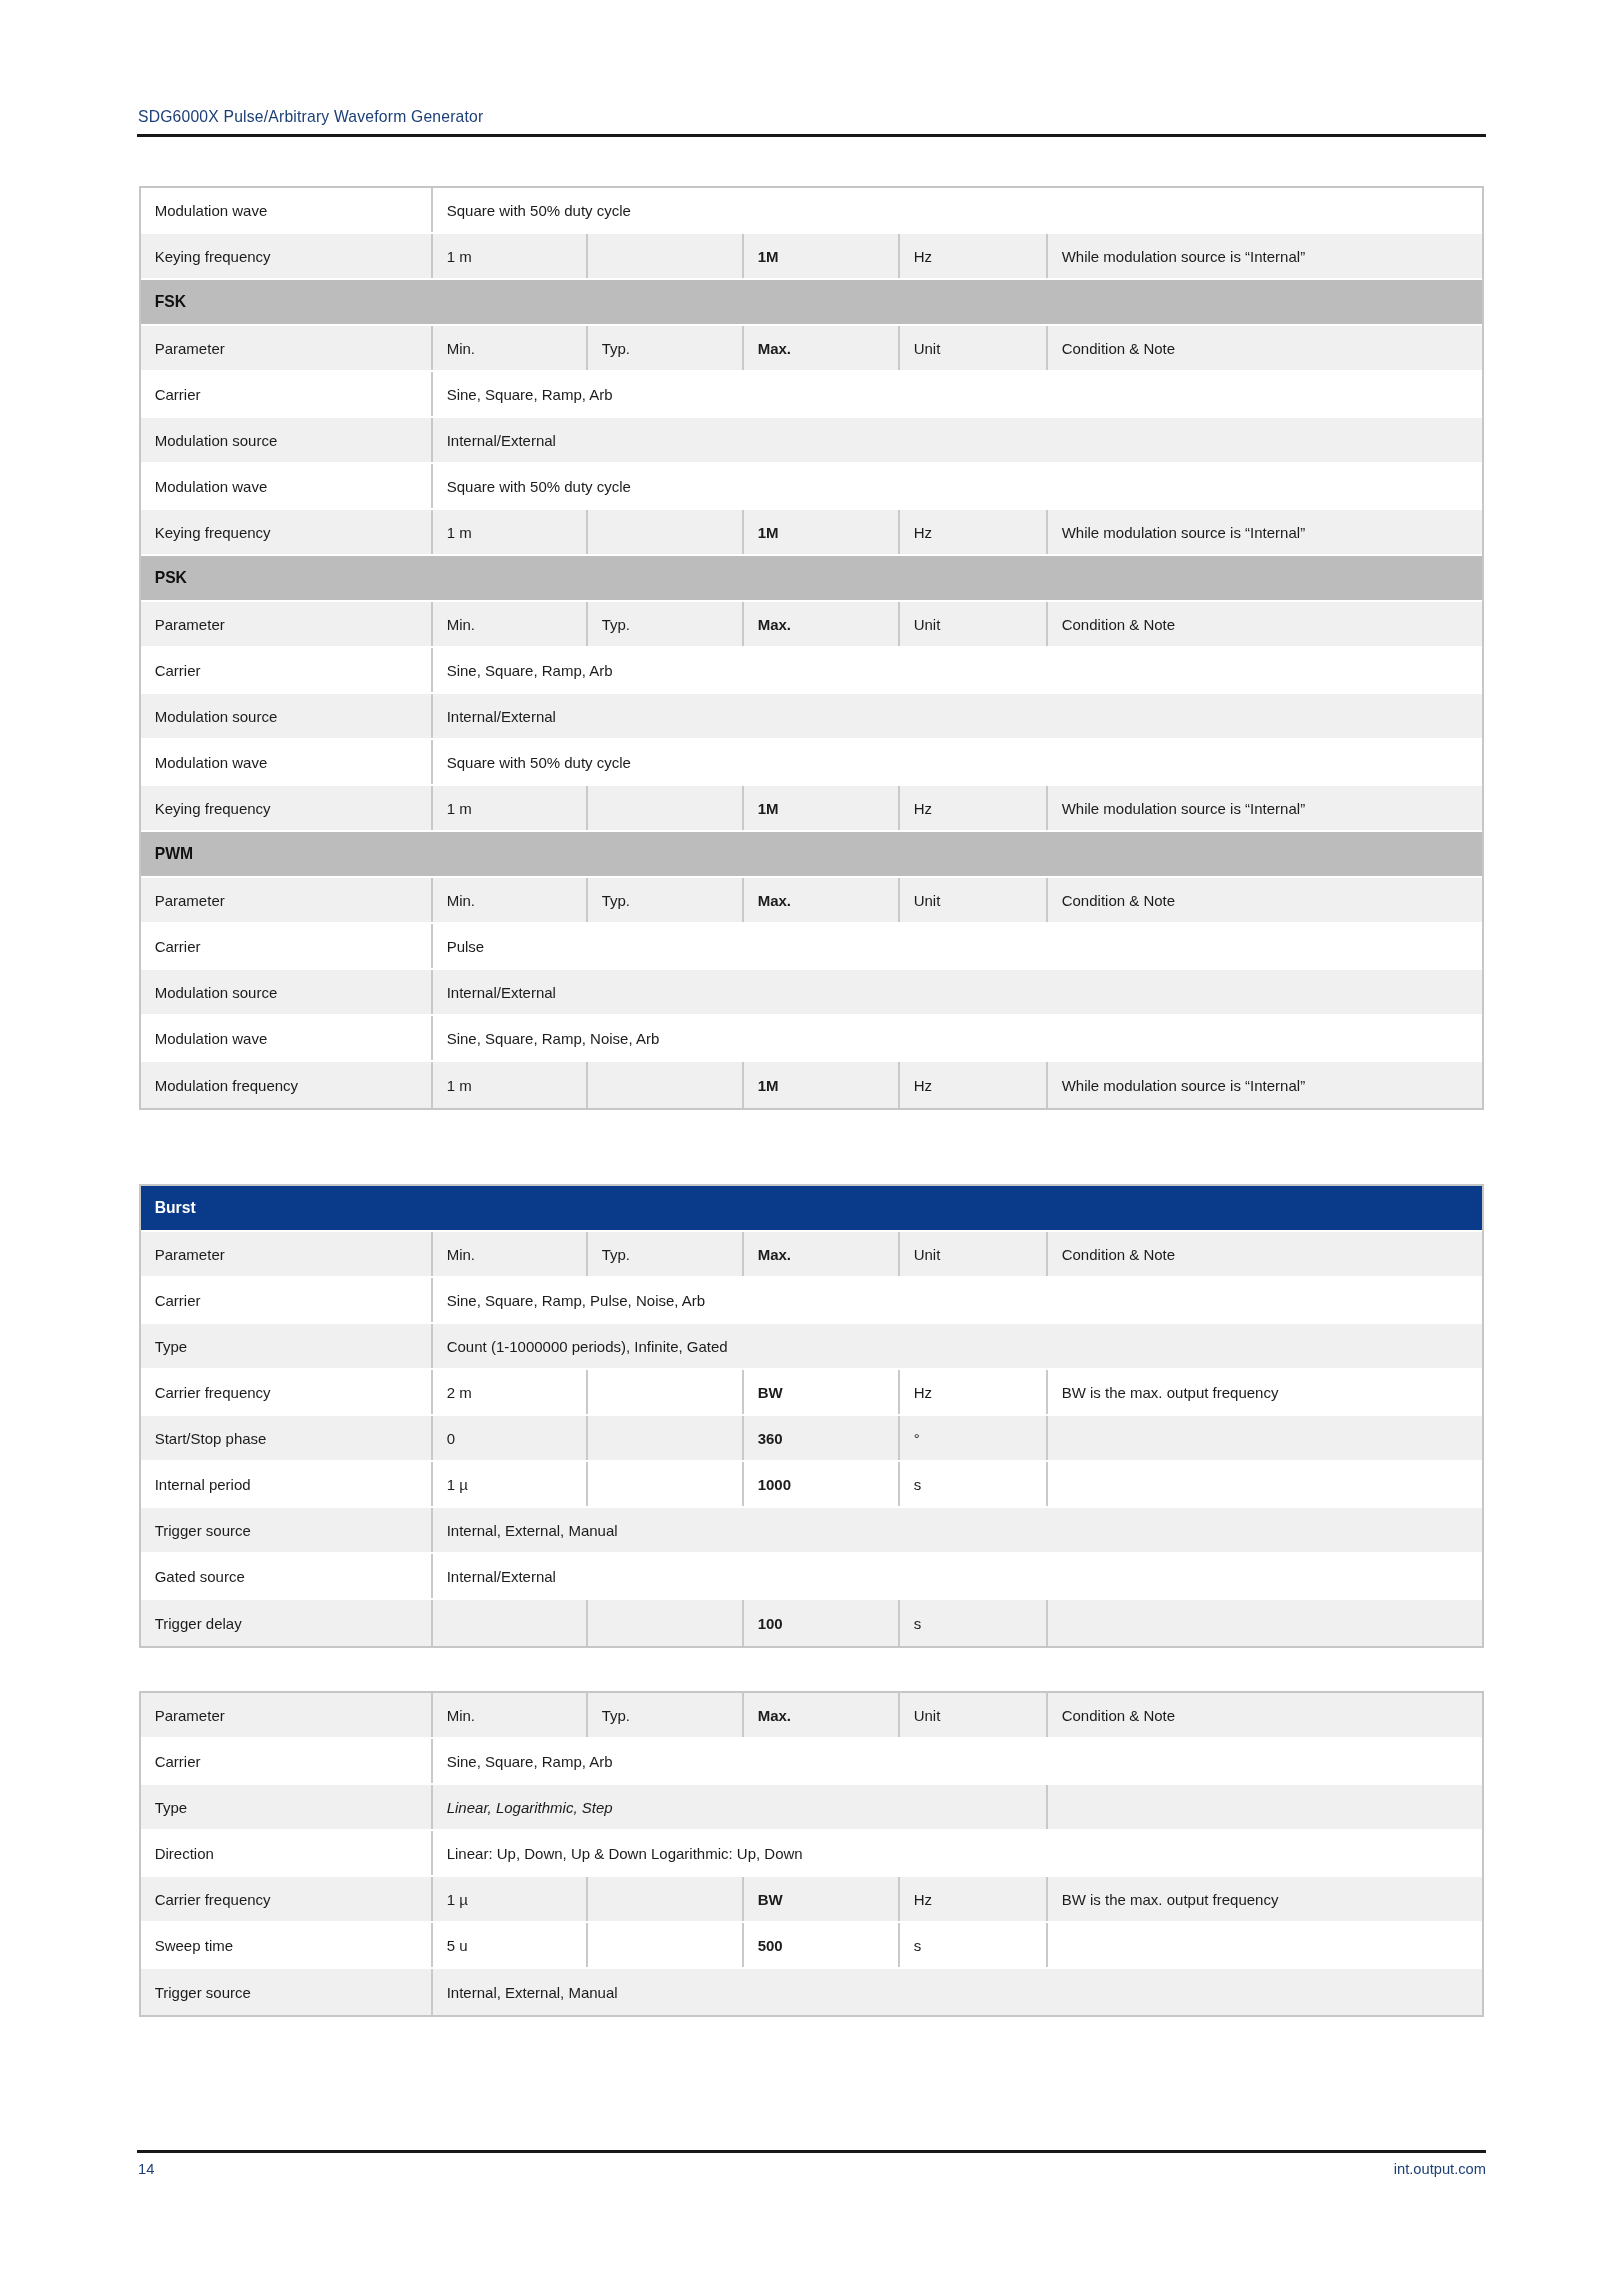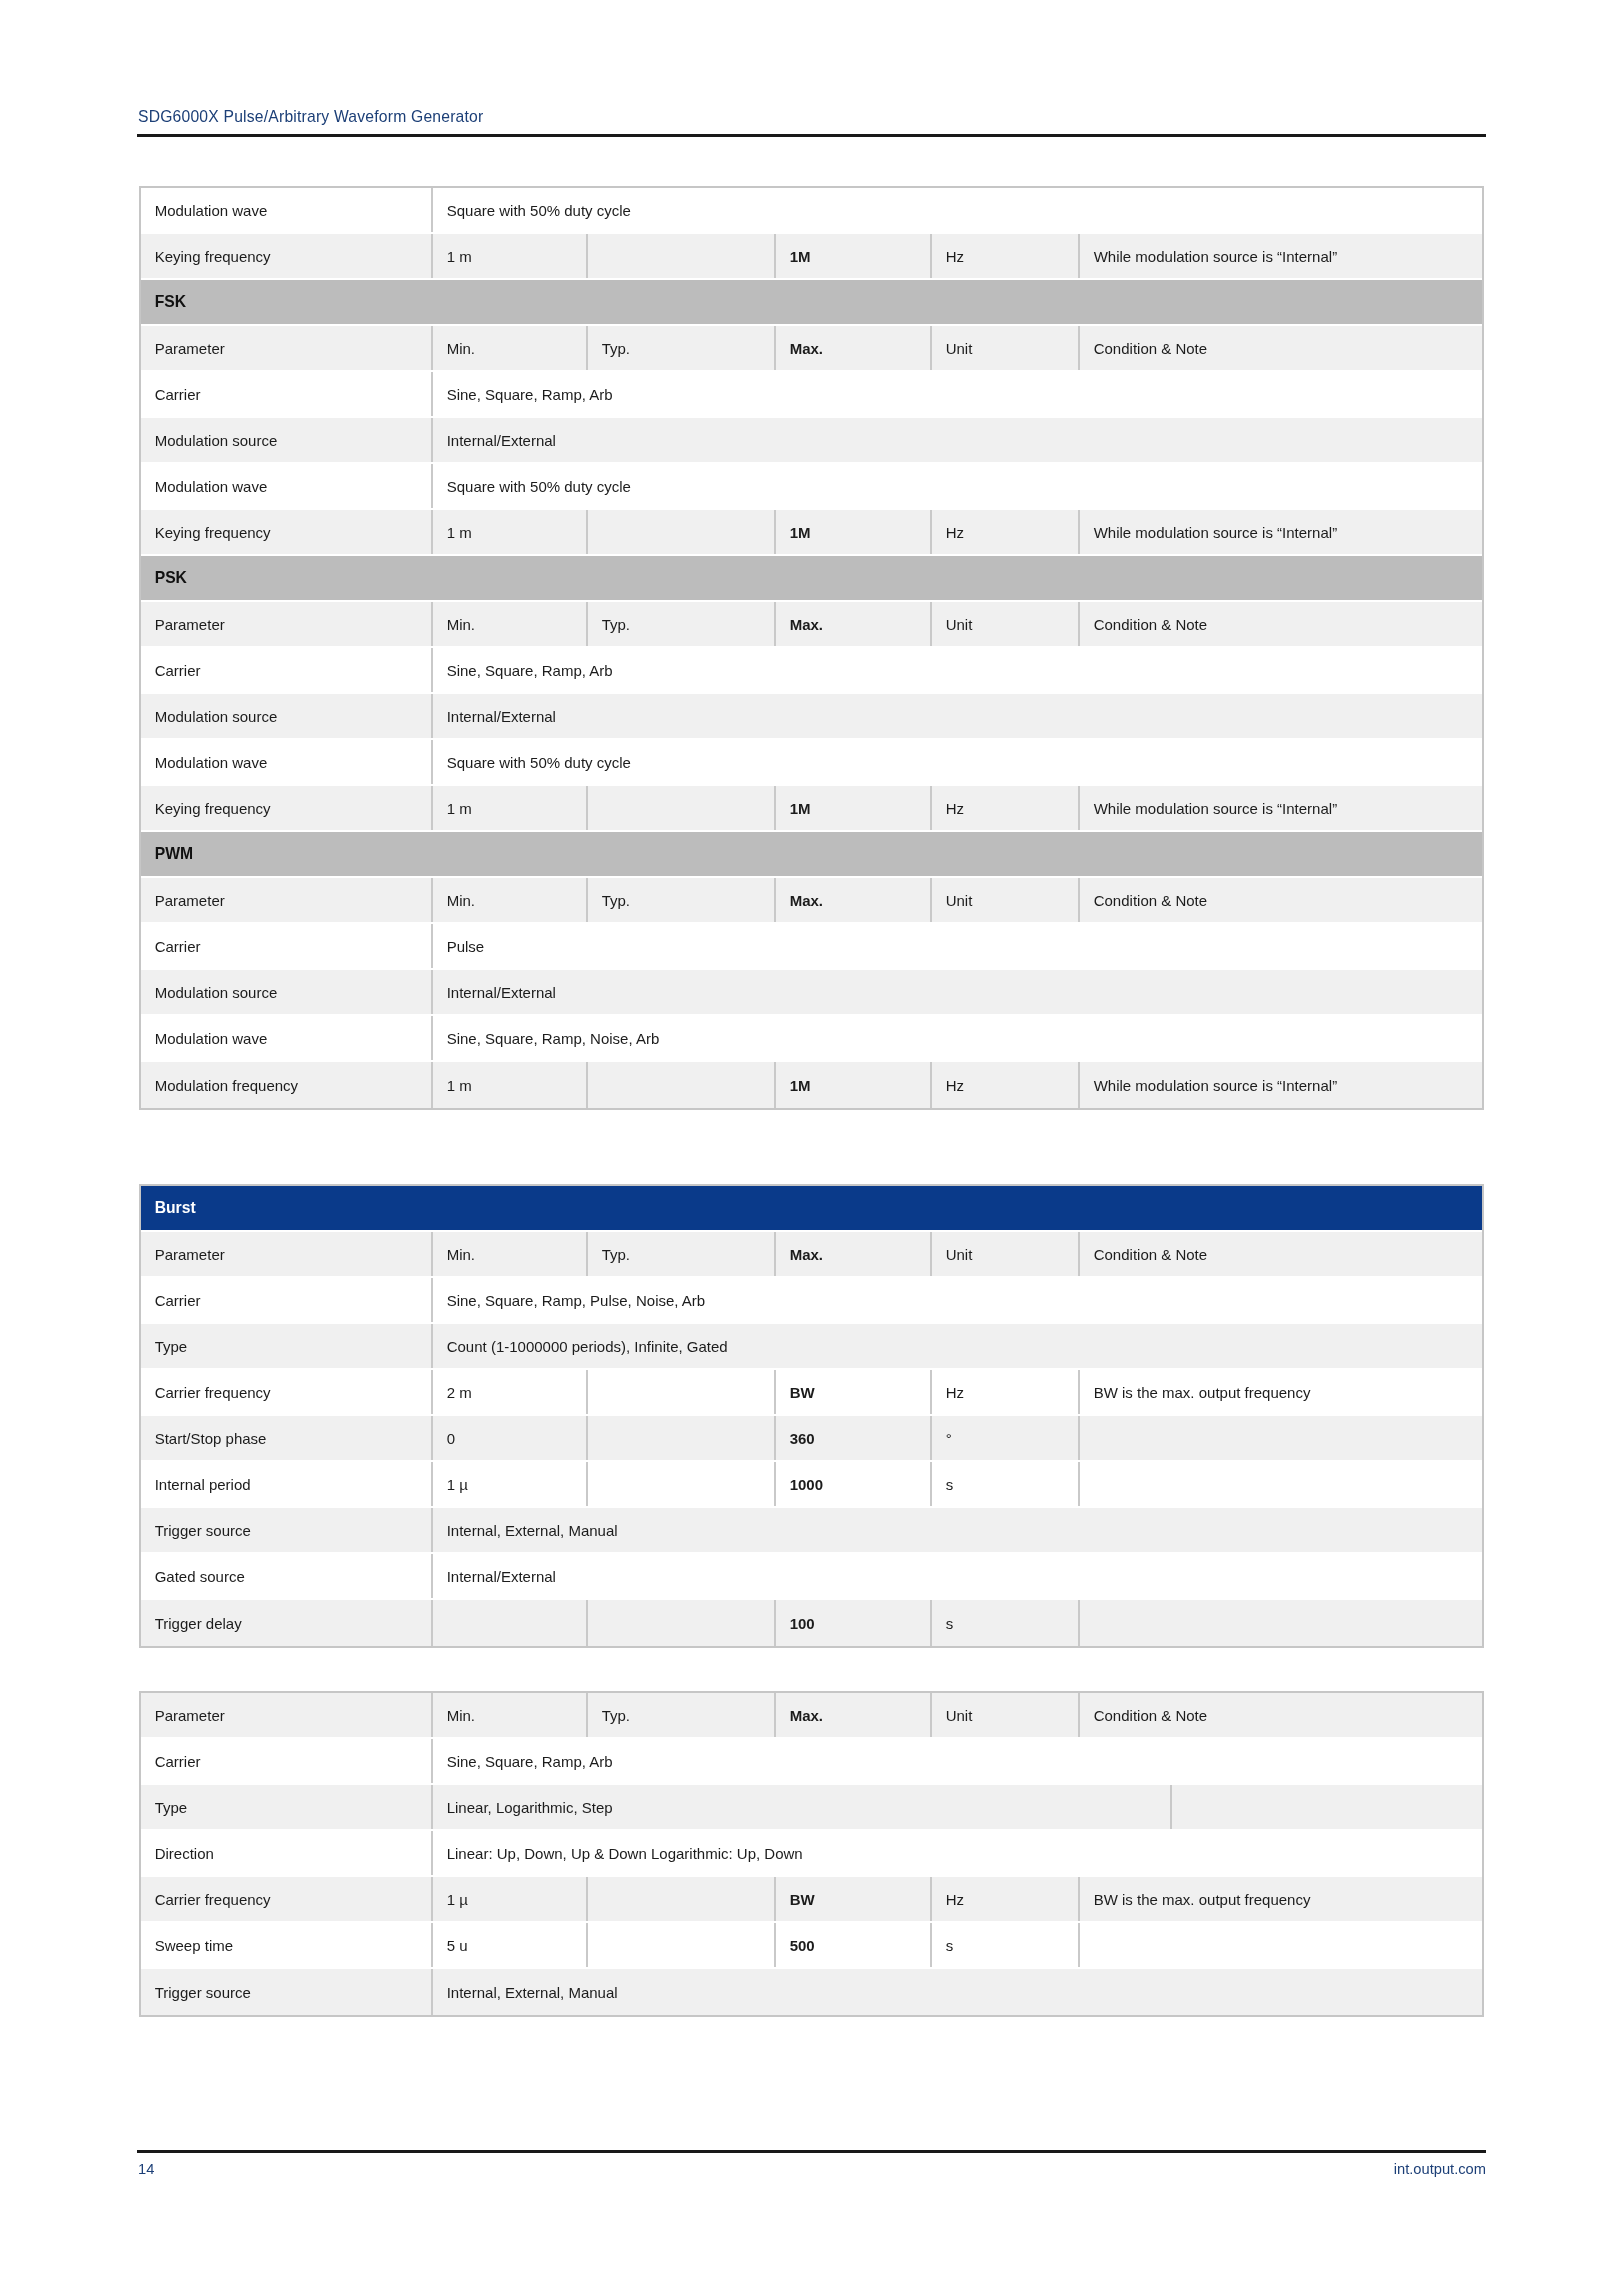--- a/index.html
+++ b/index.html
@@ -44,26 +44,26 @@
     padding-left:13.7px;
     font-size:15px;
     box-sizing:border-box;
     border-left:2px solid #c9c9c9;
     white-space:nowrap; overflow:hidden;
   }
   .cell:first-child { border-left:none; }
   .shaded .cell { background:#f0f0f0; }
   .c1 { width:290px; flex:none;text-align:center; }
   .c2 { width:155px; flex:none; }
-  .c3 { width:188px; flex:none; }
+  .c3 { width:156px; flex:none; }
   .c4 { width:156px; flex:none;font-weight:bold; }
   .c5 { width:148px; flex:none; }
   .c6 { flex:1; }
   .c-span { flex:1; }
-  .c-span5 { width:739px; flex:none; }
+  .c-span5 { width:615px; flex:none;font-style:italic; }
   .c-full { flex:1; border-left:none; }
 
   .band { background:#bcbcbc; }
   .band .cell { background:transparent; border:none; font-weight:bold; font-size:15.7px; color:#111; }
 
   .bluehead { background:#0a3a8a; }
   .bluehead .cell { background:transparent; border:none; font-weight:bold; font-size:15.7px; color:#ffffff; }
 </style>
 </head>
 <body>

